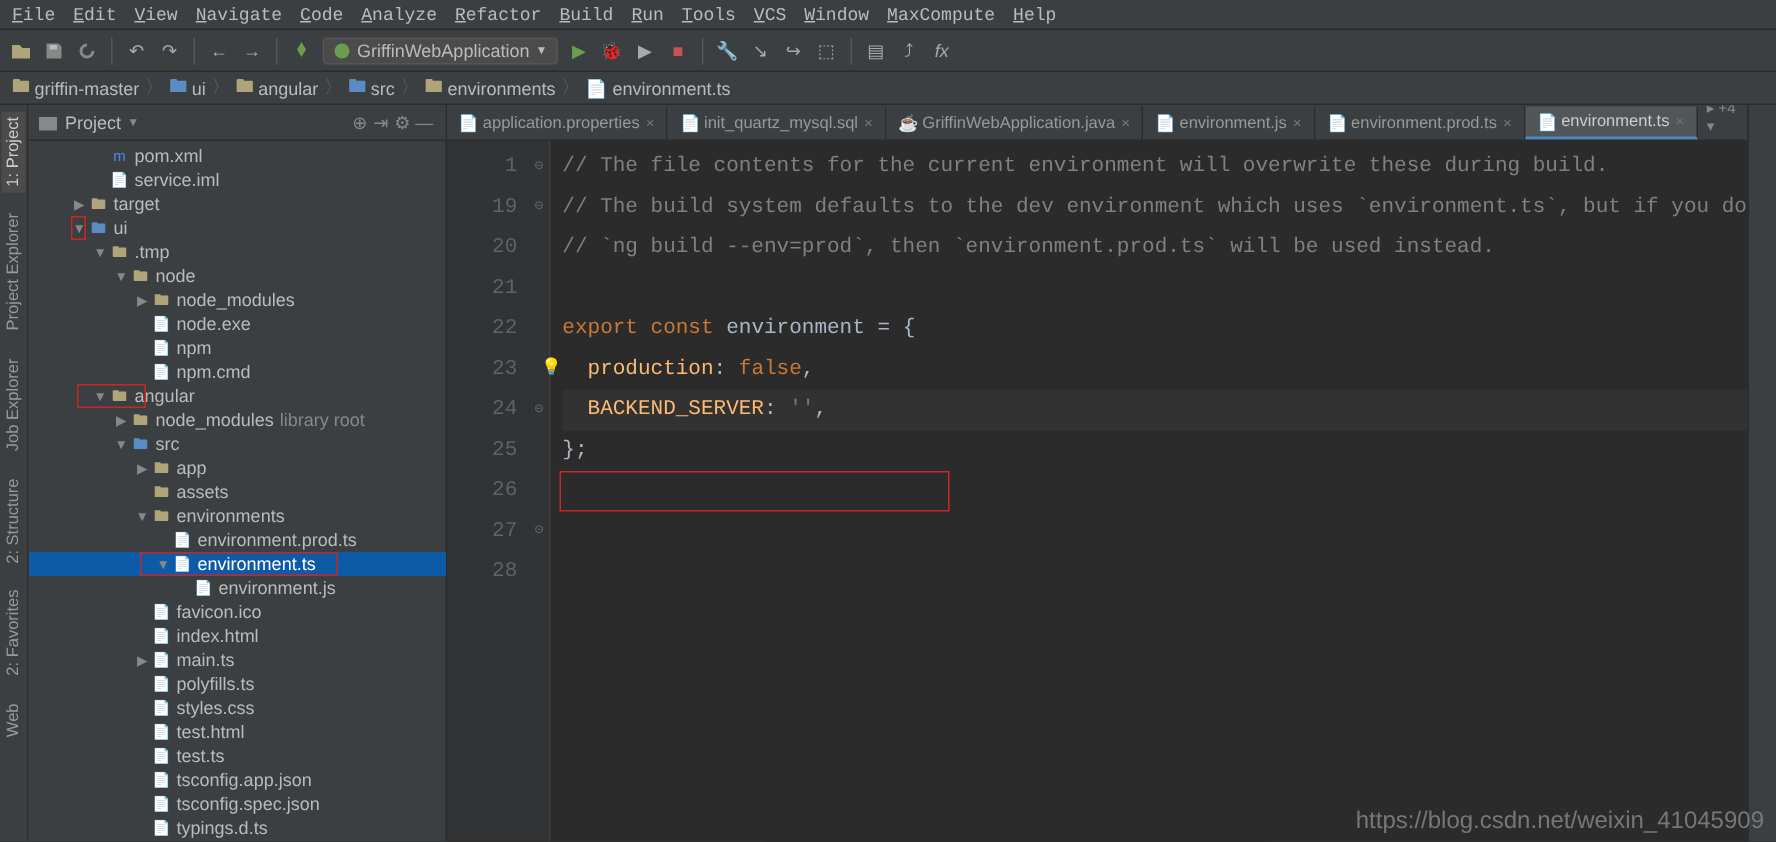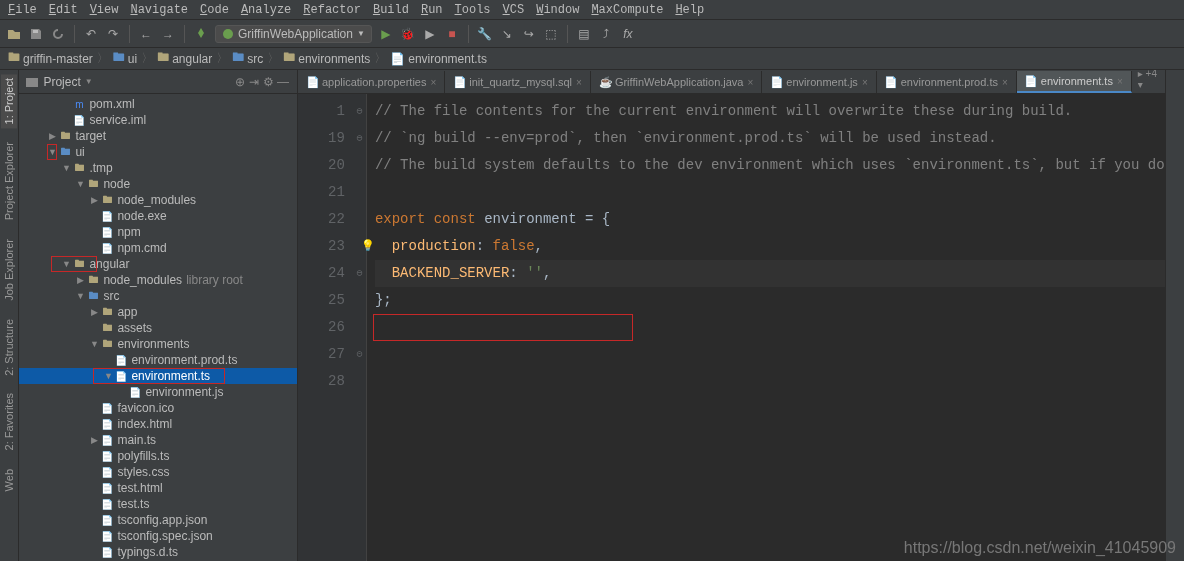--- a/index.html
+++ b/index.html
@@ -403,22 +403,22 @@
           <div class="fm"></div>
           <div class="fm"></div>
           <div class="fm">⊖</div>
           <div class="fm"></div>
           <div class="fm"></div>
           <div class="fm">⊝</div>
           <div class="fm"></div>
         </div>
       <div class="code" id="code">
           <div class="code-line"><span class="c-comment">// The file contents for the current environment will overwrite these during build.</span></div>
+          <div class="code-line"><span class="c-comment">// The build system defaults to the dev environment which uses `environment.ts`, but if you do</span></div>
           <div class="code-line"><span class="c-comment">// `ng build --env=prod`, then `environment.prod.ts` will be used instead.</span></div>
-          <div class="code-line"><span class="c-comment">// The build system defaults to the dev environment which uses `environment.ts`, but if you do</span></div>
           <div class="code-line"><span class=""></span></div>
           <div class="code-line"><span class="c-kw">export </span><span class="c-kw">const </span><span class="c-ident">environment</span><span class="c-ident"> = {</span></div>
           <div class="code-line" style="position: relative;"><span class="bulb">💡</span><span class="c-prop">  production</span><span class="c-ident">: </span><span class="c-bool">false</span><span class="c-ident">,</span></div>
           <div class="code-line current"><span class="c-prop">  BACKEND_SERVER</span><span class="c-ident">: </span><span class="c-str">''</span><span class="c-ident">,</span></div>
           <div class="code-line"><span class="c-ident">};</span></div>
           <div class="code-line"><span class=""></span></div>
           <div class="hl-box" style="left: 6px; top: 220px; width: 260px; height: 27px;"></div>
         </div>
     </div>
   </div>

